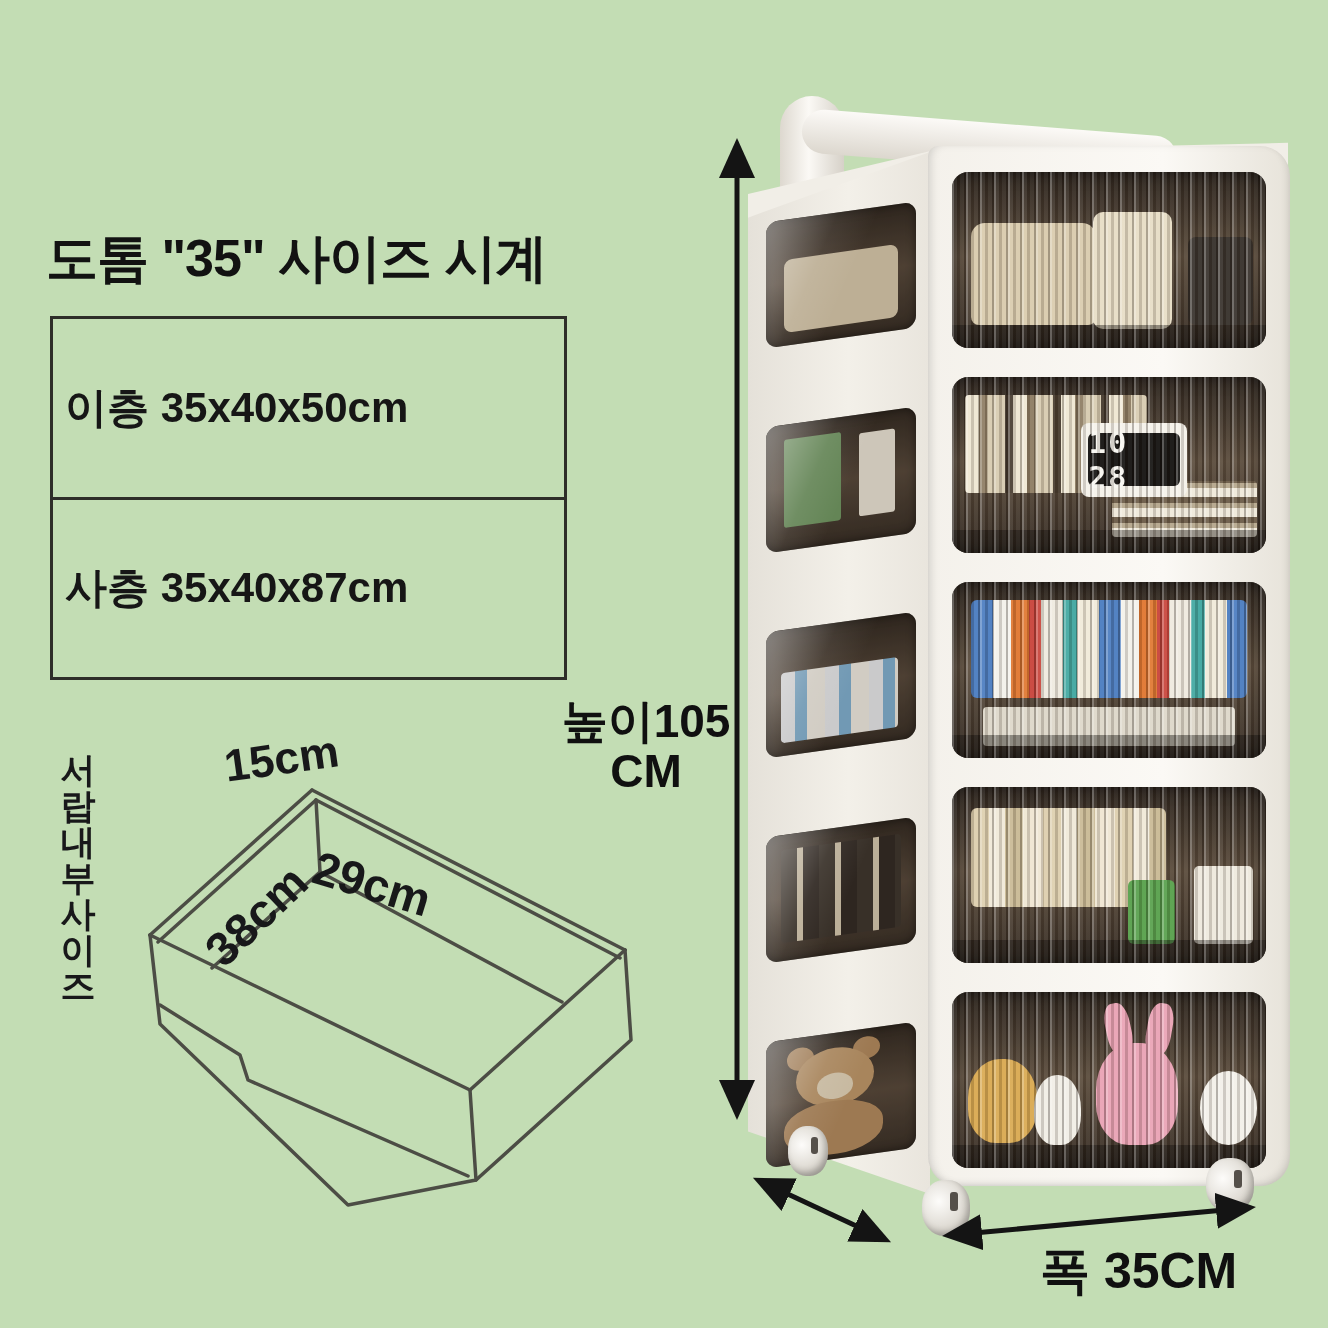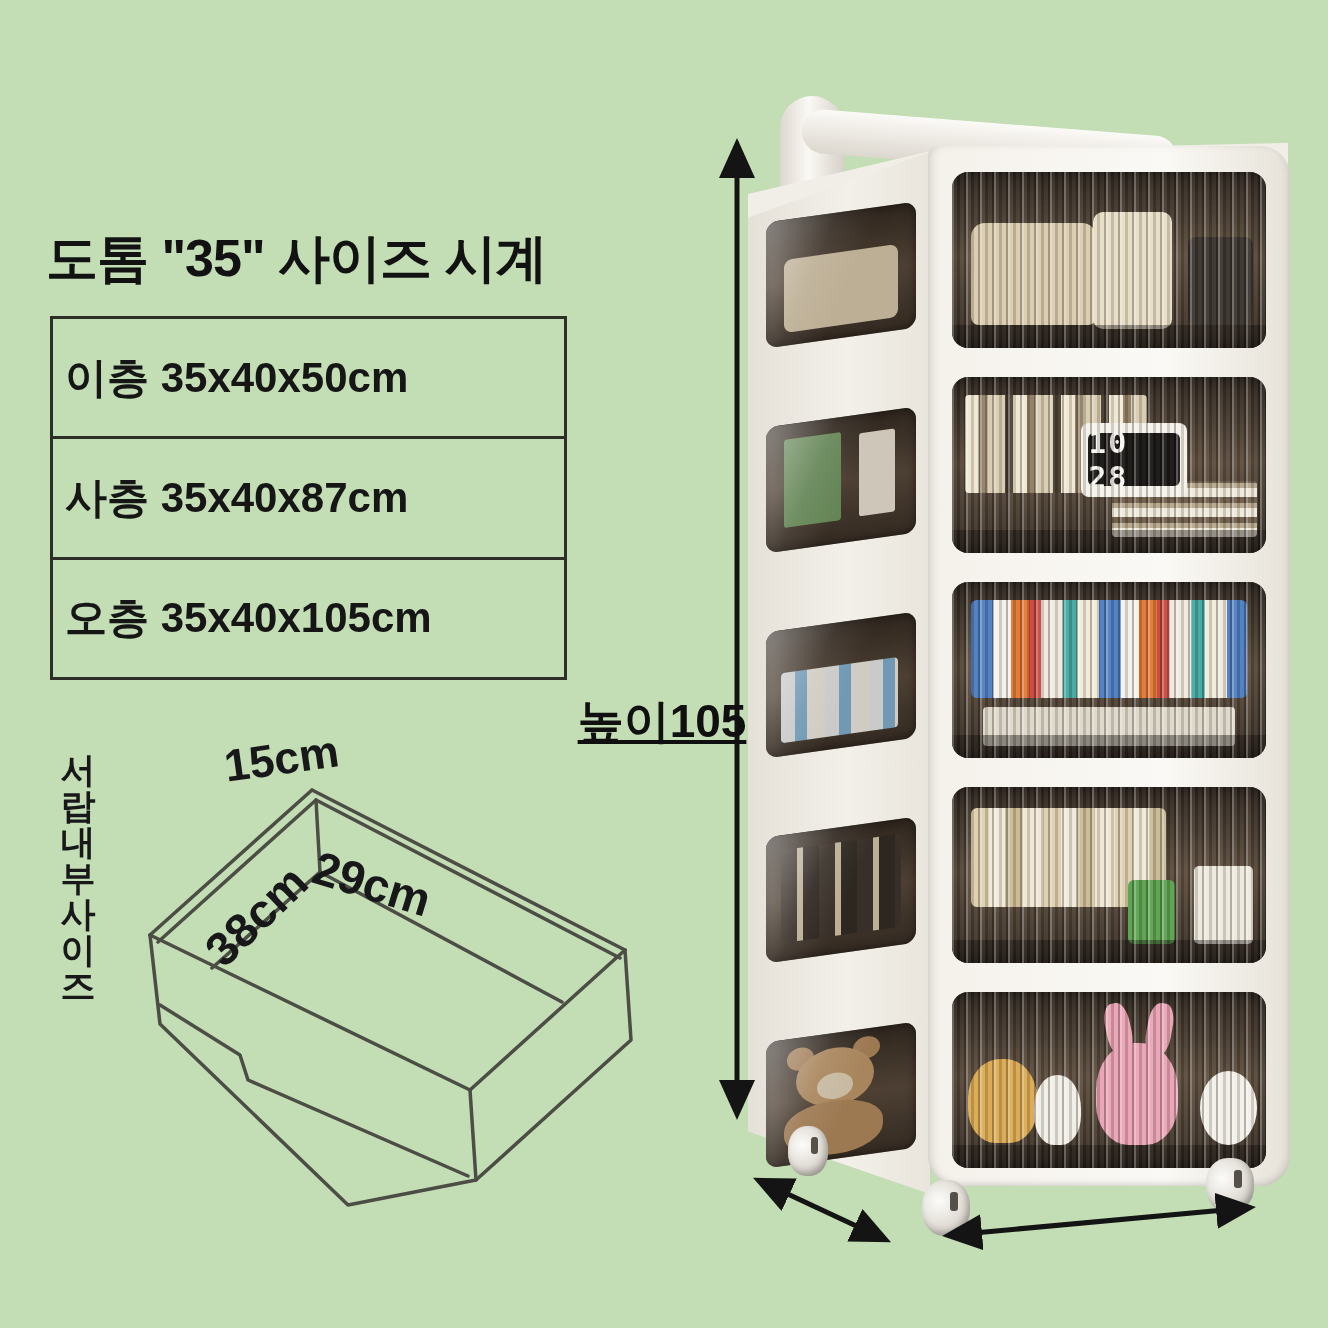--- a/index.html
+++ b/index.html
@@ -38,22 +38,22 @@
   .dim-15{left:224px;top:733px;font-size:45px;transform:rotate(-8deg);}
   .dim-29{left:312px;top:856px;font-size:47px;transform:rotate(17deg);}
   .dim-38{left:196px;top:888px;font-size:47px;transform:rotate(-44deg);}
   .side-caption{
     left:56px;top:752px;width:44px;text-align:center;
     font-size:35px;line-height:36px;font-weight:600;color:#18181a;
   }
 
   
   .height-label{
-    left:572px;top:696px;width:180px;text-align:center;
-    font-size:46px;font-weight:700;line-height:50px;color:#101010;text-decoration:underline;
+    left:556px;top:696px;width:180px;text-align:center;
+    font-size:46px;font-weight:700;line-height:50px;color:#101010;
   }
   .depth-label{left:620px;top:1206px;font-size:47px;font-weight:600;color:#101010;white-space:nowrap;}
   .width-label{left:1040px;top:1238px;font-size:50px;font-weight:600;color:#101010;white-space:nowrap;}
 
   
   .handle-v{
     left:780px;top:96px;width:64px;height:152px;border-radius:32px 32px 16px 16px;
     background:linear-gradient(90deg,#ddd8cf,#fbf9f5 45%,#d6d1c8);
   }
   .handle-h{
@@ -181,21 +181,20 @@
 <body>
 
 <div id="canvas">
 
   <div class="abs page-title">도톰 "35" 사이즈 시계</div>
 
   <div class="abs spec-table">
     <div class="spec-rows">
       <div class="spec-row">이층 35x40x50cm</div>
       <div class="spec-row">사층 35x40x87cm</div>
-      <div class="spec-row">오층 35x40x105cm</div>
     </div>
   </div>
 
   <div class="abs handle-v"></div>
   <div class="abs handle-h"></div>
   <div class="abs cart-top"></div>
   <div class="abs cart-side"></div>
   <div class="abs cart-front"></div>
 
   <div class="abs swin swin1">
@@ -310,15 +309,17 @@
       <div>랍</div>
       <div>내</div>
       <div>부</div>
       <div>사</div>
       <div>이</div>
       <div>즈</div>
     </div>
 
   <div class="abs height-label">
     <div>높이105</div>
-  </div>
+    <div>CM</div>
+  </div>
+  <div class="abs width-label">폭 35CM</div>
 
 </div>
 
 </body></html>

